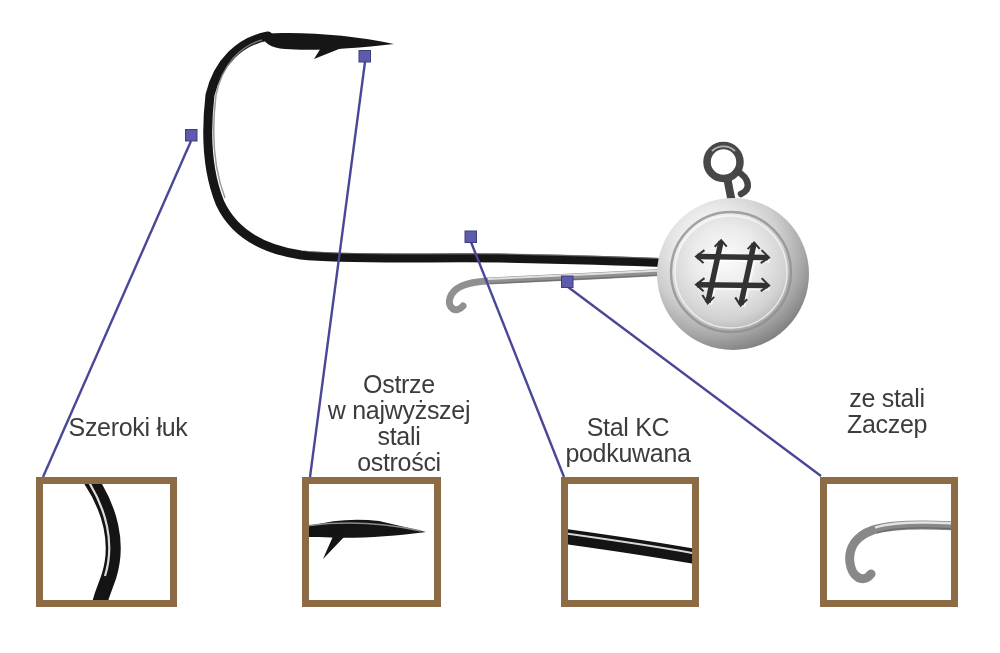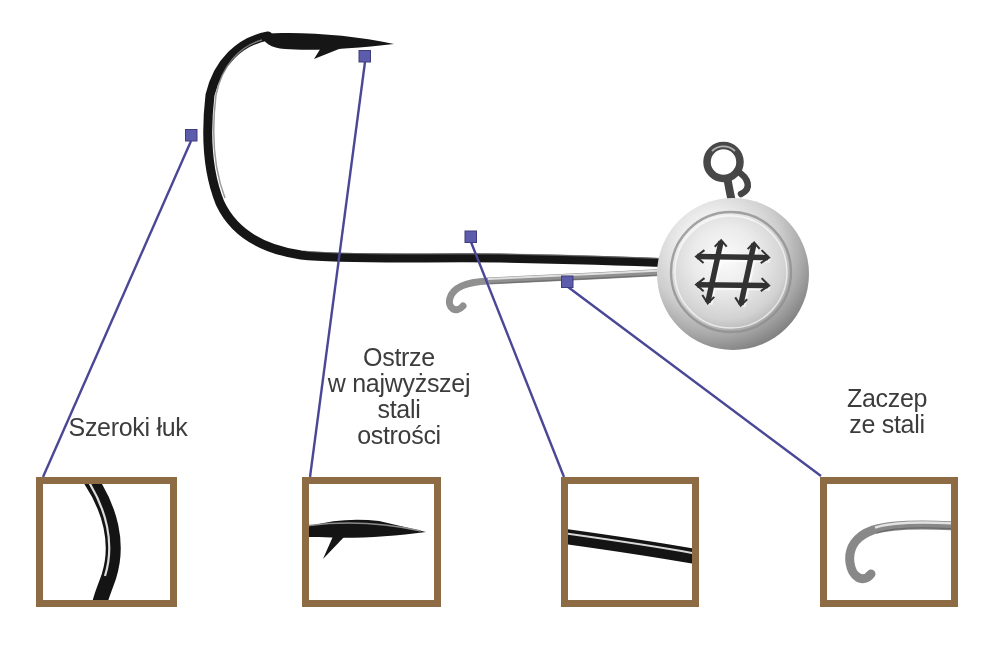--- a/index.html
+++ b/index.html
@@ -121,29 +121,33 @@
       <rect class="c-marker" x="185.5" y="129.5" width="11.5" height="11.5"></rect>
       <rect class="c-marker" x="359" y="50.5" width="11.5" height="11.5"></rect>
       <rect class="c-marker" x="465" y="231" width="11.5" height="11.5"></rect>
       <rect class="c-marker" x="561.5" y="276" width="11.5" height="11.5"></rect>
     </g>
   </svg>
 
   <div class="label" style="left:128px;top:414px">
     <div>Szeroki łuk</div>
   </div>
-  <div class="label" style="left:399px;top:344px">
+  <div class="label" style="left:399px;top:371px">
     <div>Ostrze</div>
     <div>w najwyższej</div>
     <div>stali</div>
     <div>ostrości</div>
   </div>
+  <div class="label" style="left:628px;top:414px">
+    <div>Stal KC</div>
+    <div>podkuwana</div>
+  </div>
   <div class="label" style="left:887px;top:385px">
+    <div>ze stali</div>
     <div>Zaczep</div>
-    <div>ze stali</div>
   </div>
 
   <div class="detail-box" style="left:36px;top:477px;width:141px;height:130px">
     <svg width="127" height="116" viewBox="0 0 127 116">
       <path d="M 45 -8 C 68 25, 76 60, 66 92 C 62 104, 58 112, 56 122" stroke="#141414" stroke-width="15" fill="none"></path>
       <path d="M 42 -8 C 64 25, 72 60, 62 92" stroke="#dcdcdc" stroke-width="2.2" fill="none"></path>
     </svg>
   </div>
 
   <div class="detail-box" style="left:302px;top:477px;width:139px;height:130px">

